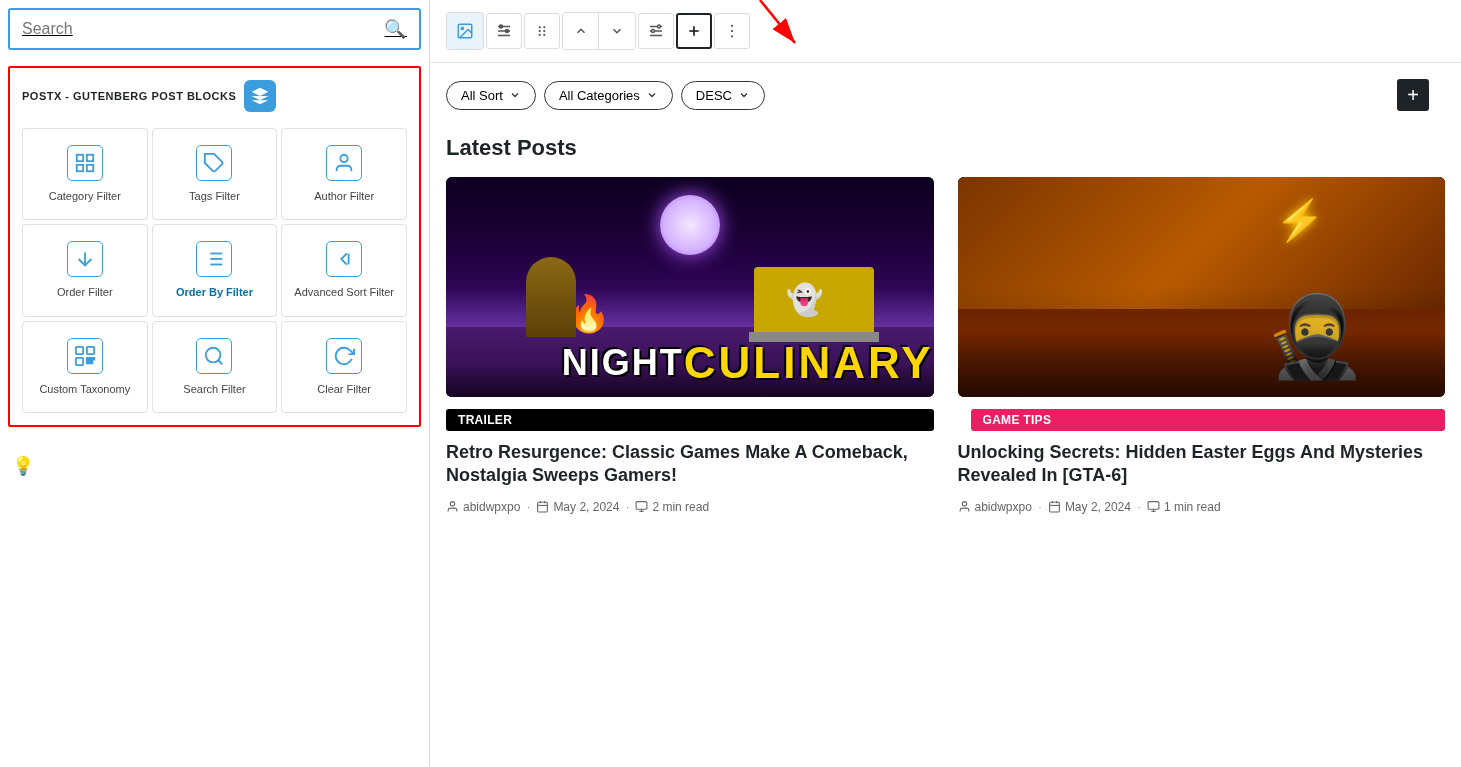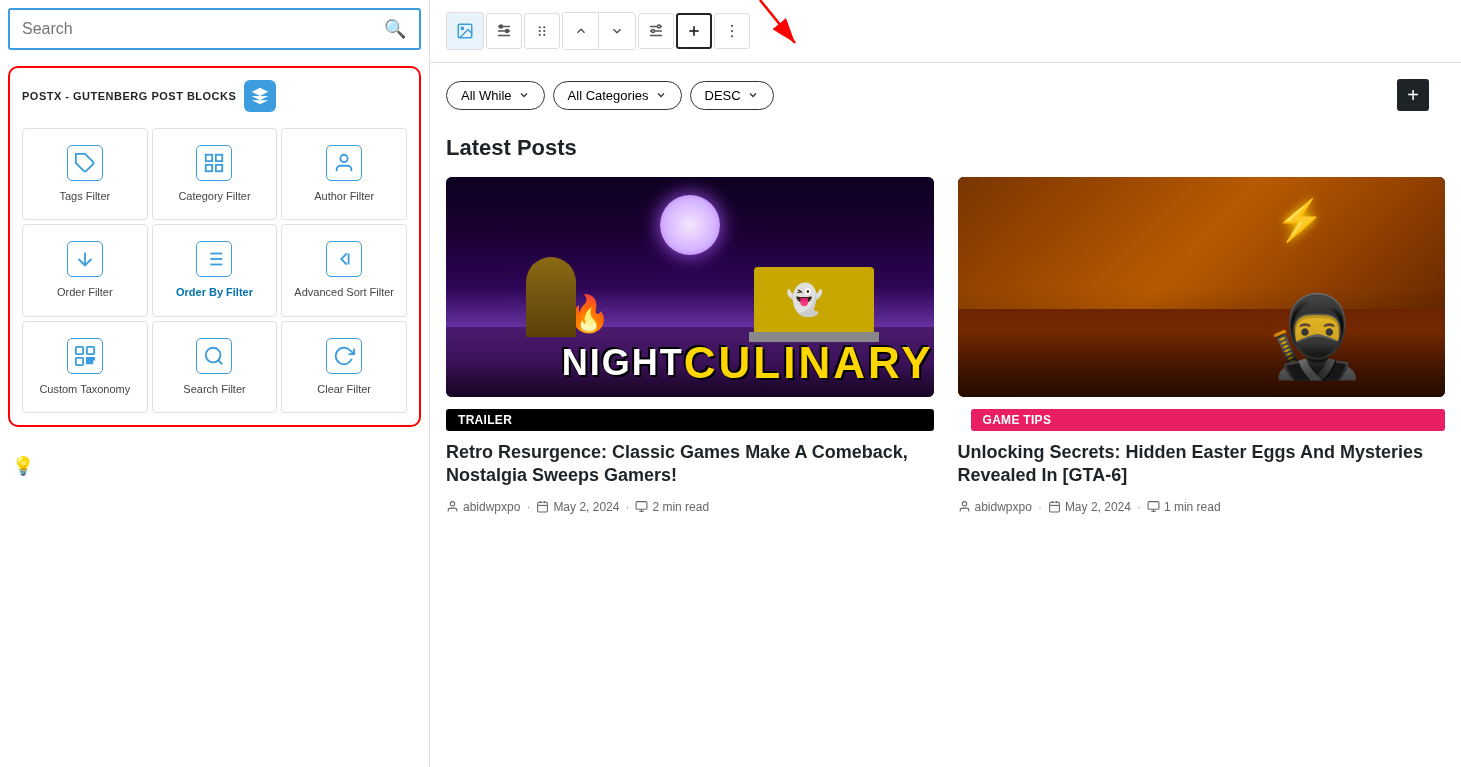--- a/index.html
+++ b/index.html
@@ -18,40 +18,41 @@
     }
 
     .search-bar {
       display: flex;
       align-items: center;
       border: 2px solid #3b9ddd;
       margin: 8px;
       border-radius: 3px;
       padding: 8px 12px;
       background: #fff;
+      text-decoration: underline;
     }
     .search-bar input {
       border: none;
       outline: none;
       flex: 1;
       font-size: 16px;
       color: #555;
     }
     .search-bar .search-icon {
       color: #555;
       font-size: 18px;
       cursor: pointer;
     }
 
     
     .plugin-panel {
       border: 2.5px solid red;
       margin: 8px;
       padding: 12px;
-      border-radius: 10px;
+      border-radius: 2px;
     }
 
     .plugin-header {
       display: flex;
       align-items: center;
       gap: 8px;
       margin-bottom: 16px;
     }
     .plugin-header .plugin-title {
       font-size: 11px;
@@ -321,37 +322,37 @@
             <path d="M12 2L2 7l10 5 10-5-10-5zM2 17l10 5 10-5M2 12l10 5 10-5"></path>
           </svg>
       </div>
     </div>
 
     <div class="blocks-grid">
 
       <div class="block-item">
         <div class="block-icon">
           <svg width="22" height="22" viewBox="0 0 24 24" fill="none" stroke="#3b9ddd" stroke-width="2">
-            <path d="M20.59 13.41l-7.17 7.17a2 2 0 01-2.83 0L2 12V2h10l8.59 8.59a2 2 0 010 2.82z"></path>
-            <line x1="7" y1="7" x2="7.01" y2="7"></line>
-          </svg>
-        </div>
-        <span class="block-label">Tags Filter</span>
-      </div>
-
-      <div class="block-item">
-        <div class="block-icon">
-          <svg width="22" height="22" viewBox="0 0 24 24" fill="none" stroke="#3b9ddd" stroke-width="2">
             <rect x="3" y="3" width="7" height="7"></rect>
               <rect x="14" y="3" width="7" height="7"></rect>
             <rect x="14" y="14" width="7" height="7"></rect>
               <rect x="3" y="14" width="7" height="7"></rect>
           </svg>
         </div>
         <span class="block-label">Category Filter</span>
+      </div>
+
+      <div class="block-item">
+        <div class="block-icon">
+          <svg width="22" height="22" viewBox="0 0 24 24" fill="none" stroke="#3b9ddd" stroke-width="2">
+            <path d="M20.59 13.41l-7.17 7.17a2 2 0 01-2.83 0L2 12V2h10l8.59 8.59a2 2 0 010 2.82z"></path>
+            <line x1="7" y1="7" x2="7.01" y2="7"></line>
+          </svg>
+        </div>
+        <span class="block-label">Tags Filter</span>
       </div>
 
       <div class="block-item">
         <div class="block-icon">
           <svg width="22" height="22" viewBox="0 0 24 24" fill="none" stroke="#3b9ddd" stroke-width="2">
             <path d="M20 21v-2a4 4 0 00-4-4H8a4 4 0 00-4 4v2"></path>
             <circle cx="12" cy="7" r="4"></circle>
           </svg>
         </div>
         <span class="block-label">Author Filter</span>
@@ -508,21 +509,21 @@
       <svg width="18" height="18" viewBox="0 0 24 24" fill="#555">
         <circle cx="12" cy="5" r="1.5"></circle>
           <circle cx="12" cy="12" r="1.5"></circle>
           <circle cx="12" cy="19" r="1.5"></circle>
       </svg>
     </button>
   </div>
 
   <div class="filter-bar">
     <button class="filter-dropdown">
-      <span>All While</span>
+      <span>All Sort</span>
       <svg width="12" height="12" viewBox="0 0 24 24" fill="none" stroke="#333" stroke-width="2.5">
           <polyline points="6 9 12 15 18 9"></polyline>
         </svg>
     </button>
     <button class="filter-dropdown">
       <span>All Categories</span>
       <svg width="12" height="12" viewBox="0 0 24 24" fill="none" stroke="#333" stroke-width="2.5">
           <polyline points="6 9 12 15 18 9"></polyline>
         </svg>
     </button>

